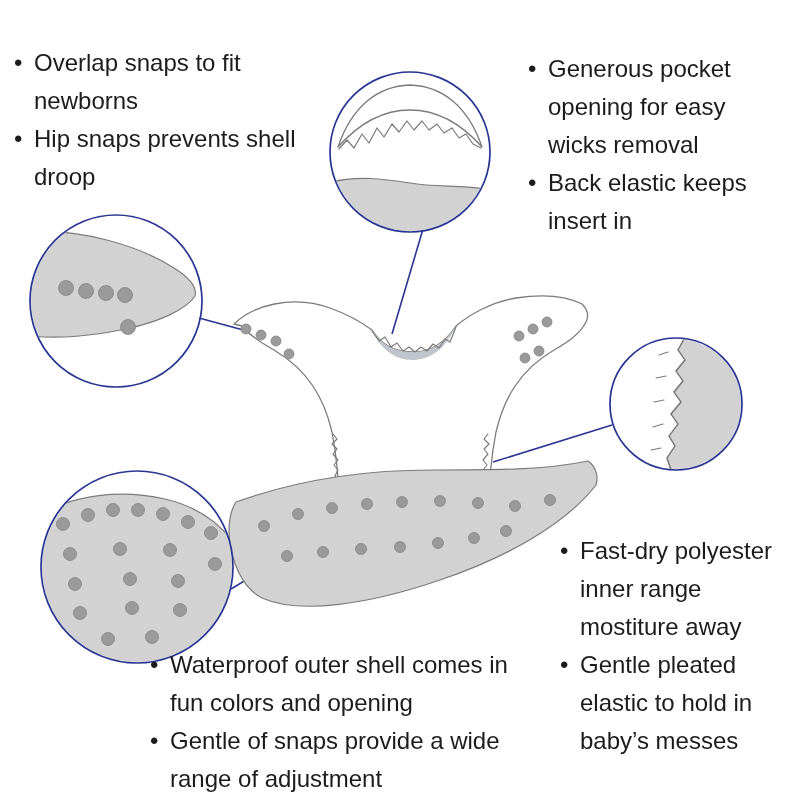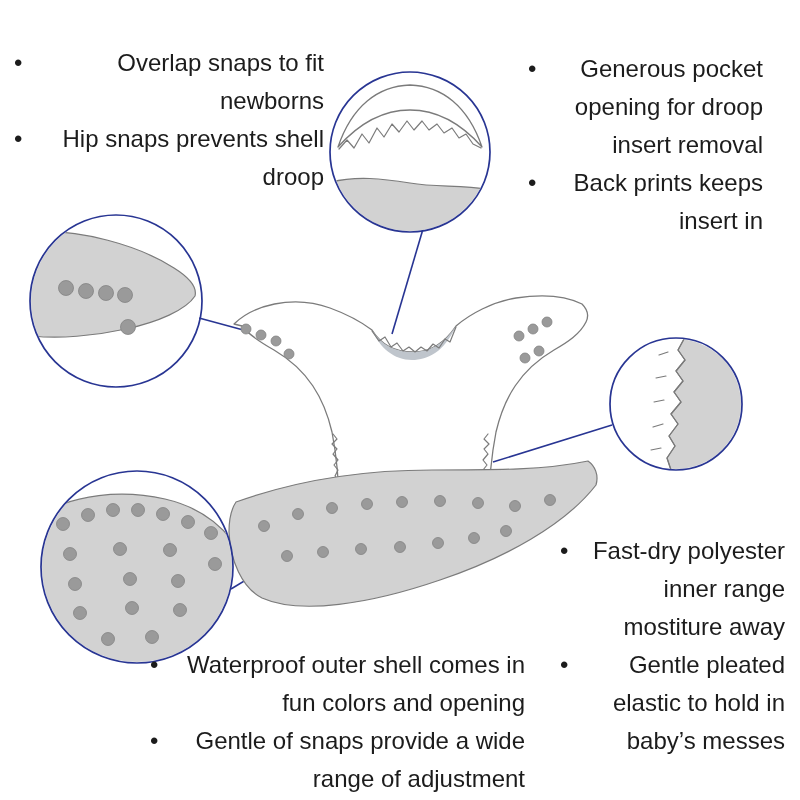--- a/index.html
+++ b/index.html
@@ -22,21 +22,21 @@
   .page{position:relative;width:800px;height:800px;}
   svg.illustration{position:absolute;left:0;top:0;}
   .note{
     position:absolute;
     color:var(--text-ink);
     font-size:24px;
     line-height:38px;
   }
   .bullet-item{display:flex;}
   .bullet{width:20px;flex:none;}
-  .txt{flex:1;text-align:right;}
+  .txt{flex:1;}
   
   .connector{stroke:var(--accent-navy);stroke-width:1.6;}
   .ring{fill:none;stroke:var(--accent-navy);stroke-width:1.7;}
   .outline{fill:#ffffff;stroke:var(--line-gray);stroke-width:1.3;stroke-linejoin:round;}
   .grayfill{fill:var(--fill-gray);stroke:var(--line-gray);stroke-width:1.2;stroke-linejoin:round;}
   .sliver{fill:var(--pocket-gray);stroke:none;}
   .sketch{fill:none;stroke:var(--line-gray);stroke-width:1.2;stroke-linejoin:round;stroke-linecap:round;}
   .snaps circle{fill:var(--snap-gray);stroke:#838383;stroke-width:0.8;}
 </style>
 </head>
@@ -209,25 +209,25 @@
     </div>
     <div class="bullet-item">
       <span class="bullet">•</span>
       <span class="txt">Hip snaps prevents shell droop</span>
     </div>
   </div>
 
   <div class="note" style="left:528px;top:50px;width:235px">
     <div class="bullet-item">
       <span class="bullet">•</span>
-      <span class="txt">Generous pocket opening for droop insert removal</span>
-    </div>
-    <div class="bullet-item">
-      <span class="bullet">•</span>
-      <span class="txt">Back prints keeps insert in</span>
+      <span class="txt">Generous pocket opening for easy wicks removal</span>
+    </div>
+    <div class="bullet-item">
+      <span class="bullet">•</span>
+      <span class="txt">Back elastic keeps insert in</span>
     </div>
   </div>
 
   <div class="note" style="left:560px;top:532px;width:225px">
     <div class="bullet-item">
       <span class="bullet">•</span>
       <span class="txt">Fast-dry polyester inner range mostiture away</span>
     </div>
     <div class="bullet-item">
       <span class="bullet">•</span>

